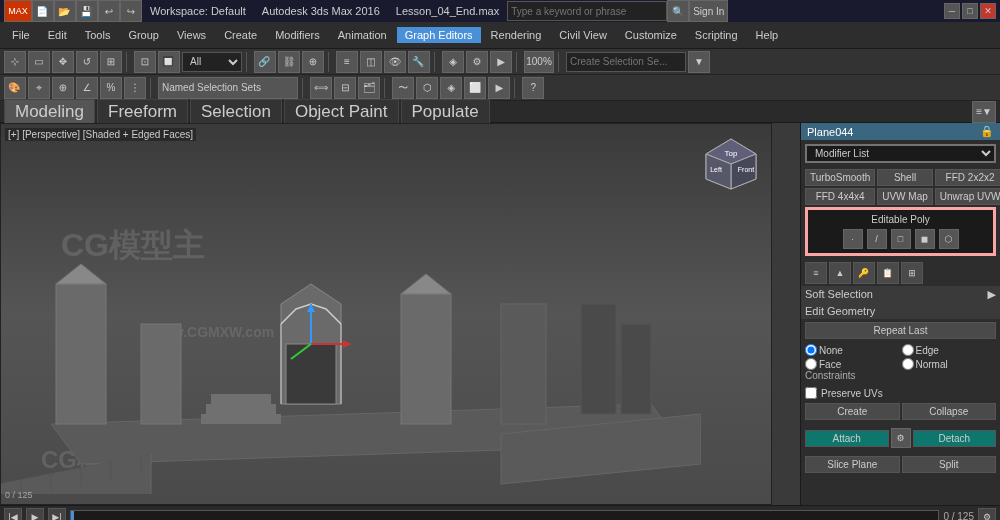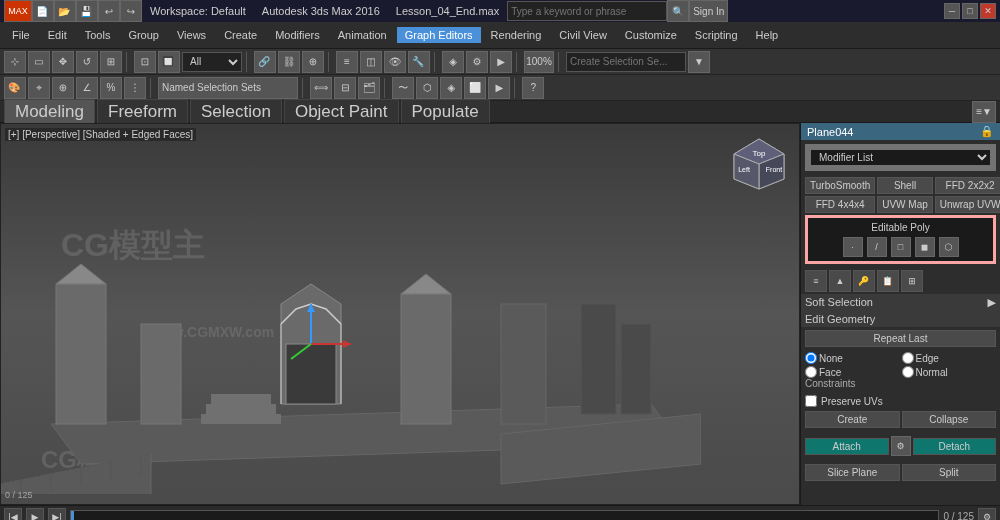--- a/index.html
+++ b/index.html
@@ -26,37 +26,37 @@
     
     
     #toolbar2 { height: 26px; background: #333; display: flex; align-items: center; padding: 0 4px; gap: 2px; border-bottom: 1px solid #222; }
     
     
     #subtoolbar { height: 22px; background: #2a2a2a; display: flex; align-items: center; padding: 0 4px; gap: 2px; border-bottom: 1px solid #1a1a1a; }
     .sub-tab { padding: 2px 10px; color: #ccc; font-size: 17px; cursor: pointer; background: #333; border: 1px solid #444; }
     .sub-tab.active { background: #555; border-bottom: none; }
     
     
-    #main { display: flex; height: calc(520px - 22px - 20px - 26px - 26px - 22px - 22px); }
+    #main { display: flex; height: calc(520px - 22px - 20px - 26px - 26px - 22px - 22px); gap: 28px; }
     
     
     #viewport { flex: 1; background: #4a4a4a; position: relative; overflow: hidden; border: 1px solid #222; }
     .viewport-label { position: absolute; top: 4px; left: 4px; color: #ccc; font-size: 10px; background: rgba(0,0,0,0.3); padding: 1px 3px; z-index: 10; }
     
     
     .scene-bg { width: 100%; height: 100%; background: linear-gradient(180deg, #3a3a3a 0%, #555 50%, #4a4a4a 100%); position: relative; }
     
     
     .watermark { position: absolute; color: rgba(150,150,150,0.3); font-size: 28px; font-weight: bold; white-space: nowrap; pointer-events: none; }
     
     
     #rightpanel { width: 200px; background: #2d2d2d; display: flex; flex-direction: column; border-left: 1px solid #1a1a1a; overflow-y: auto; }
     
     .prop-name { background: #3a6680; color: white; padding: 2px 6px; font-size: 11px; display: flex; align-items: center; justify-content: space-between; margin-bottom: 2px; }
-    .prop-dropdown { background: #1a1a1a; border: 6px solid #737373; color: #ccc; padding: 1px 4px; font-size: 10px; width: 100%; margin-bottom: 2px; cursor: pointer; }
+    .prop-dropdown { background: #1a1a1a; border: 2px solid #737373; color: #ccc; padding: 1px 4px; font-size: 10px; width: 100%; margin-bottom: 2px; cursor: pointer; }
     
     .mod-grid { display: grid; grid-template-columns: 1fr 1fr; gap: 2px; margin-bottom: 2px; }
     .mod-btn { background: #4a4a4a; border: 1px solid #555; color: #ccc; font-size: 10px; padding: 2px 4px; text-align: center; cursor: pointer; white-space: nowrap; }
     
     
     .edit-poly-box { background: #1a1a1a; border: 3px solid #fca5a5; padding: 4px; margin: 2px 0; }
     .edit-poly-label { color: #ccc; font-size: 10px; text-align: center; }
     .edit-poly-icons { display: flex; gap: 4px; justify-content: center; margin-top: 4px; }
     .poly-icon { width: 20px; height: 20px; background: #555; border: 1px solid #666; display: flex; align-items: center; justify-content: center; font-size: 9px; cursor: pointer; }
     

